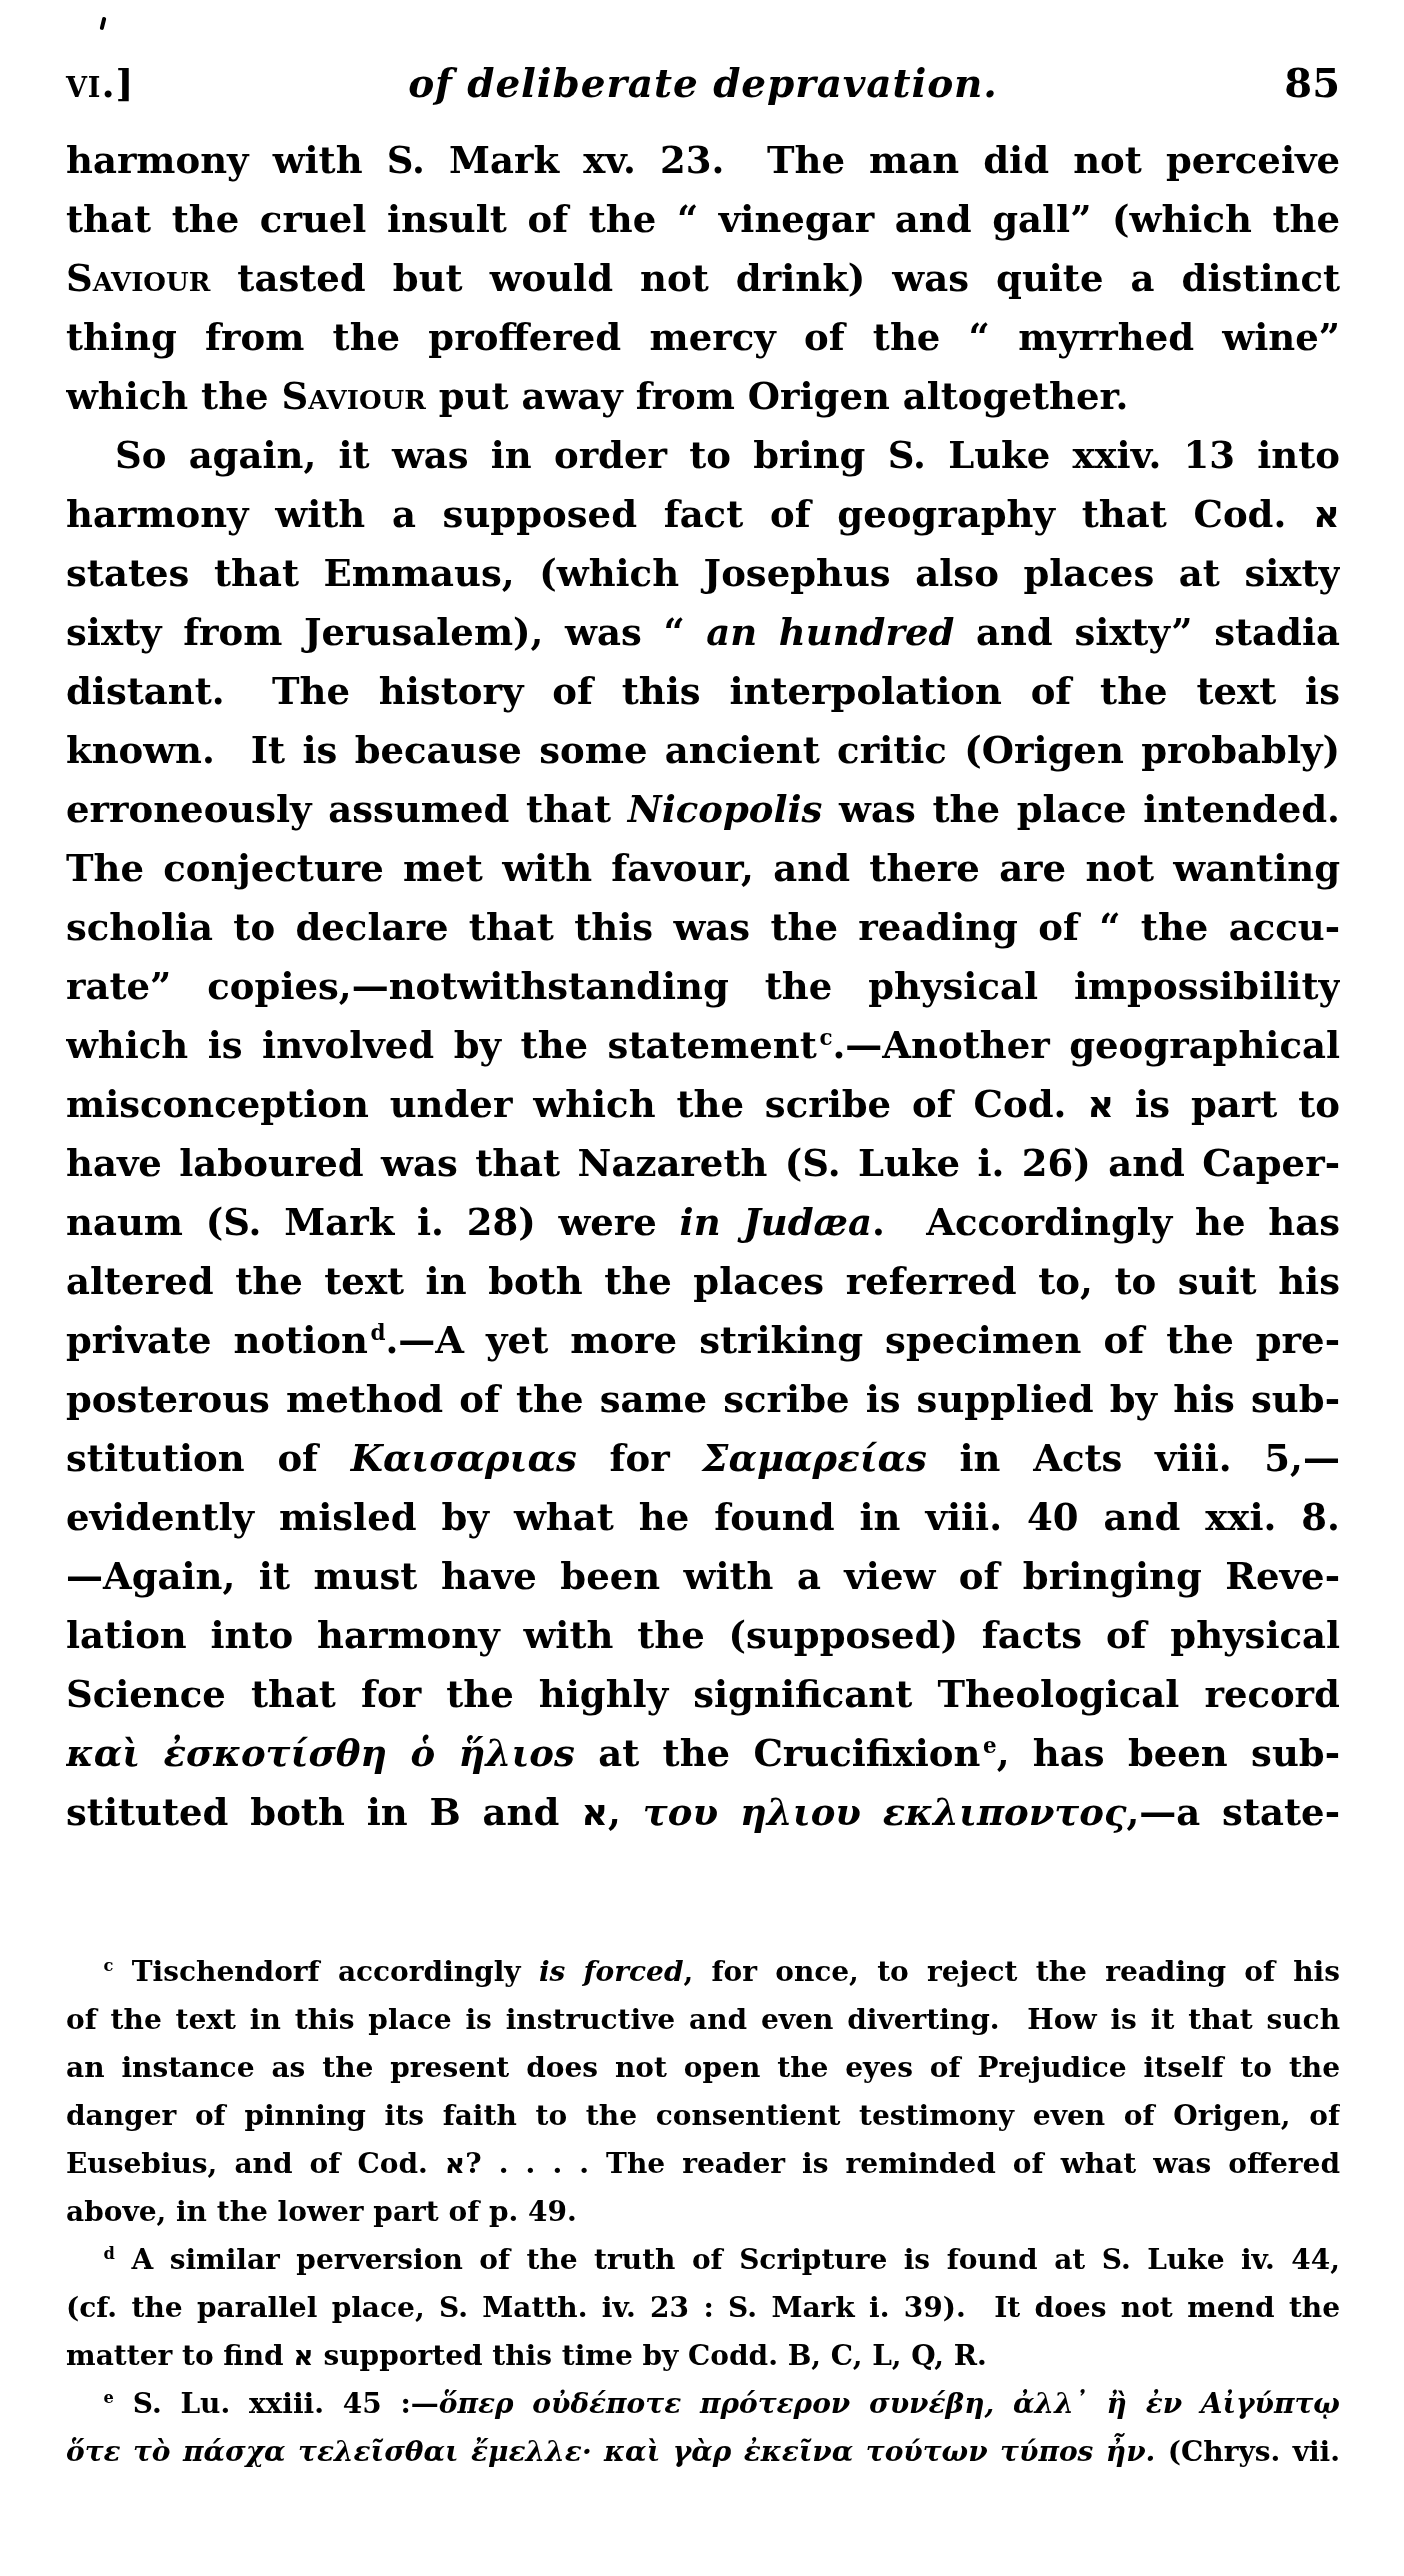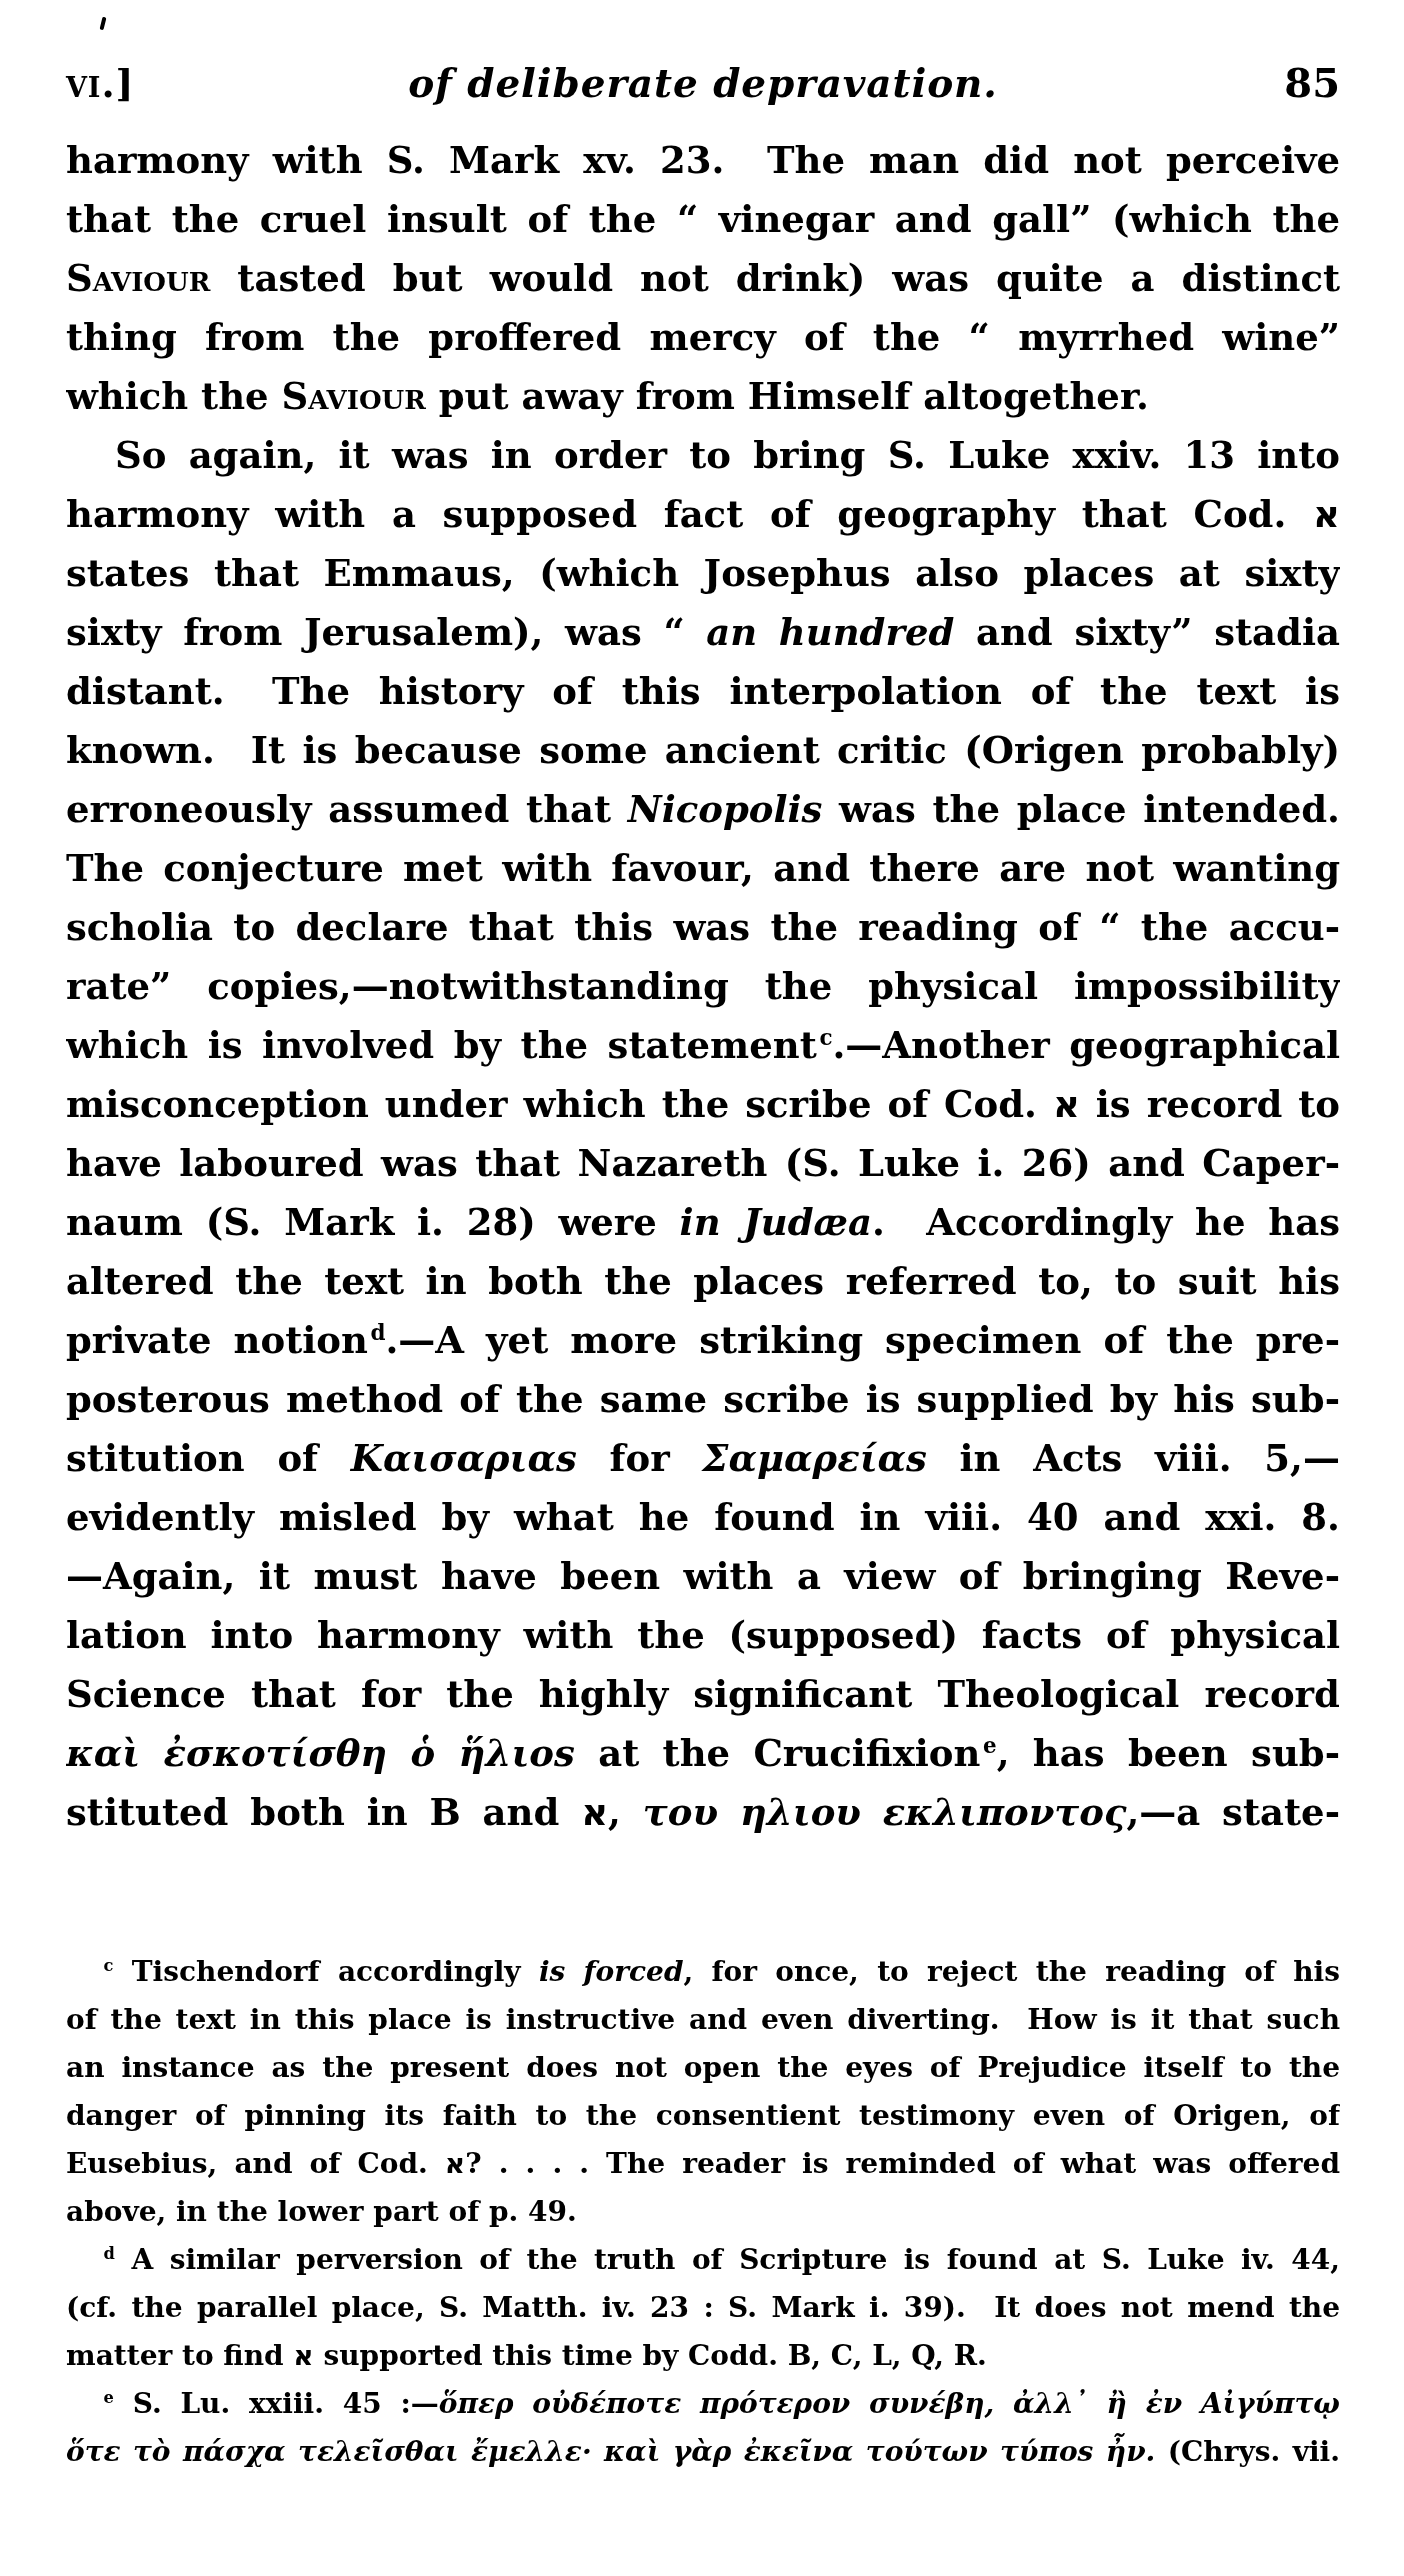--- a/index.html
+++ b/index.html
@@ -51,33 +51,33 @@
     <span class="hleft">vi.]</span>
     <span class="htitle">of deliberate depravation.</span>
     <span class="hright">85</span>
   </div>
   <div class="speck"></div>
   <div id="body-block" class="bodyblock">
       <div class="line"><span>harmony with S. Mark xv. 23.  The man did not perceive</span></div>
       <div class="line"><span>that the cruel insult of the “ vinegar and gall” (which the</span></div>
       <div class="line"><span class="sc">Saviour</span><span> tasted but would not drink) was quite a distinct</span></div>
       <div class="line"><span>thing from the proffered mercy of the “ myrrhed wine”</span></div>
-      <div class="line last"><span>which the </span><span class="sc">Saviour</span><span> put away from Himself altogether.</span></div>
+      <div class="line last"><span>which the </span><span class="sc">Saviour</span><span> put away from Origen altogether.</span></div>
       <div class="line ind"><span>So again, it was in order to bring S. Luke xxiv. 13 into</span></div>
       <div class="line"><span>harmony with a supposed fact of geography that Cod. </span><span class="heb">א</span></div>
       <div class="line"><span>states that Emmaus, (which Josephus also places at sixty</span></div>
       <div class="line"><span>sixty from Jerusalem), was “ </span><span class="it">an hundred</span><span> and sixty” stadia</span></div>
       <div class="line"><span>distant.  The history of this interpolation of the text is</span></div>
       <div class="line"><span>known.  It is because some ancient critic (Origen probably)</span></div>
       <div class="line"><span>erroneously assumed that </span><span class="it">Nicopolis</span><span> was the place intended.</span></div>
       <div class="line"><span>The conjecture met with favour, and there are not wanting</span></div>
       <div class="line"><span>scholia to declare that this was the reading of “ the accu-</span></div>
       <div class="line"><span>rate” copies,—notwithstanding the physical impossibility</span></div>
       <div class="line"><span>which is involved by the statement</span><span class="sup">c</span><span>.—Another geographical</span></div>
-      <div class="line"><span>misconception under which the scribe of Cod. </span><span class="heb">א</span><span> is record to</span></div>
+      <div class="line"><span>misconception under which the scribe of Cod. </span><span class="heb">א</span><span> is part to</span></div>
       <div class="line"><span>have laboured was that Nazareth (S. Luke i. 26) and Caper-</span></div>
       <div class="line"><span>naum (S. Mark i. 28) were </span><span class="it">in Judæa</span><span>.  Accordingly he has</span></div>
       <div class="line"><span>altered the text in both the places referred to, to suit his</span></div>
       <div class="line"><span>private notion</span><span class="sup">d</span><span>.—A yet more striking specimen of the pre-</span></div>
       <div class="line"><span>posterous method of the same scribe is supplied by his sub-</span></div>
       <div class="line"><span>stitution of </span><span class="gr">Καισαριαs</span><span> for </span><span class="gr">Σαμαρείαs</span><span> in Acts viii. 5,—</span></div>
       <div class="line"><span>evidently misled by what he found in viii. 40 and xxi. 8.</span></div>
       <div class="line"><span>—Again, it must have been with a view of bringing Reve-</span></div>
       <div class="line"><span>lation into harmony with the (supposed) facts of physical</span></div>
       <div class="line"><span>Science that for the highly significant Theological record</span></div>

